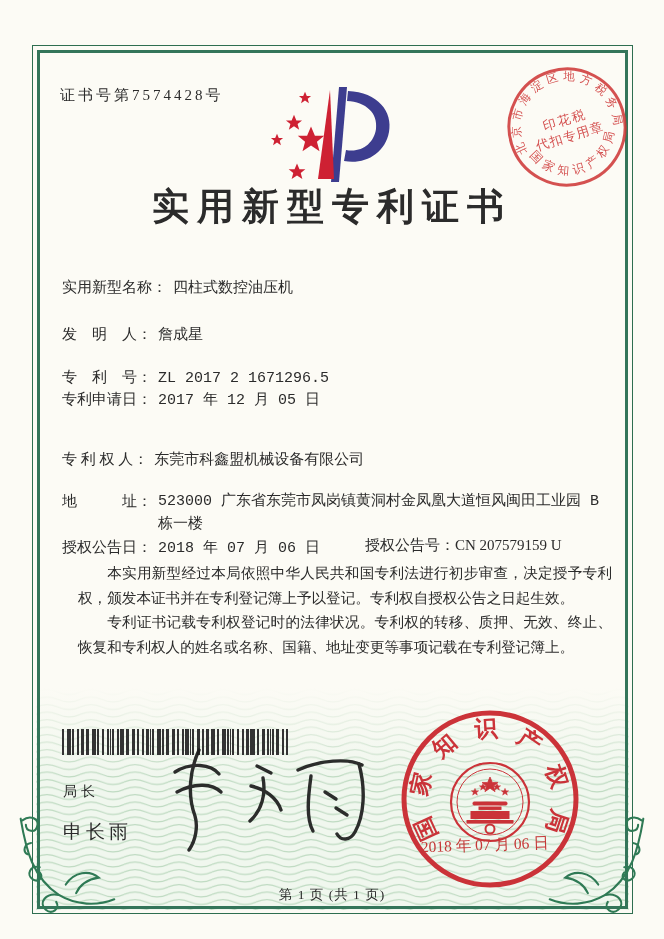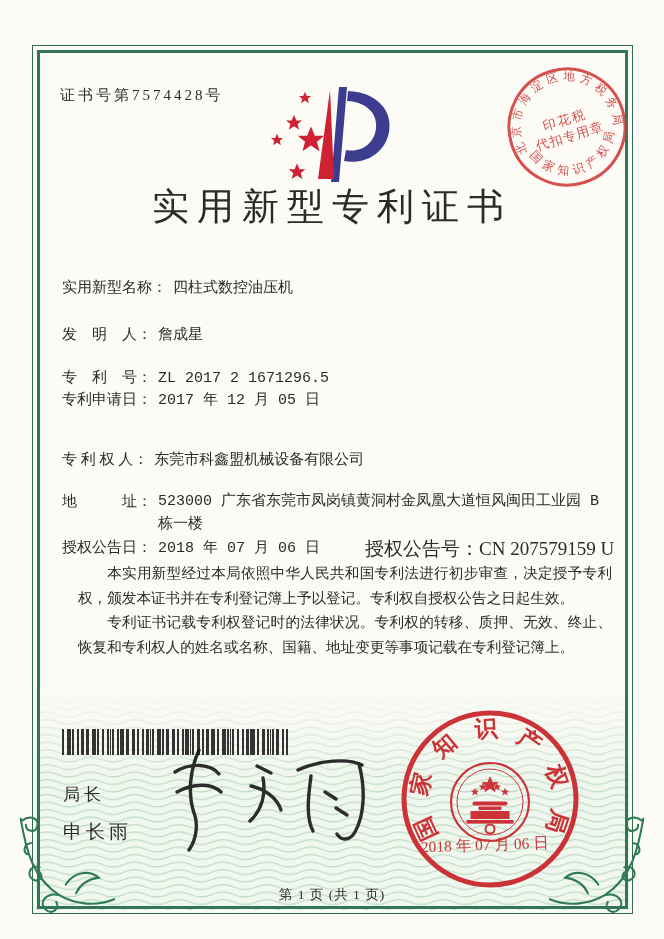--- a/index.html
+++ b/index.html
@@ -24,40 +24,40 @@
   .frame-inner{inset:50px 36px 30px 37px;border:3px solid #34755a;z-index:3;pointer-events:none;}
   
   .guilloche{left:36px;right:35px;top:688px;bottom:29px;z-index:1;}
   .guilloche svg{width:100%;height:100%;display:block;}
   .guilloche-fade{left:36px;right:35px;top:688px;height:90px;z-index:2;
     background:linear-gradient(to bottom,var(--paper) 0%,rgba(252,251,245,0) 100%);}
   
   .cert-no{left:60px;top:86px;font-size:15px;letter-spacing:3px;z-index:4;text-align:center;}
   .logo{left:268px;top:82px;z-index:4;}
   .tax-stamp{left:492px;top:52px;z-index:5;}
-  .title{left:0;right:0;top:182px;text-align:center;font-size:37px;font-weight:400;
+  .title{left:0;right:0;top:182px;text-align:center;font-size:37px;font-weight:700;
     letter-spacing:8px;z-index:4;margin:0;}
   
   .field{left:62px;right:50px;font-size:15px;z-index:4;line-height:23px;}
   .field .lbl{white-space:pre;margin-top:16px;}
   .field .val{margin-left:6px;font-family:Liberation Mono, monospace;}
   .field .val-block{display:inline-block;vertical-align:top;max-width:445px;}
-  .grant-right{left:365px;top:536px;font-size:19px;z-index:4;}
+  .grant-right{left:365px;top:536px;font-size:15px;z-index:4;}
   
   .legal{left:58px;right:52px;top:561px;z-index:4;font-size:14.6px;line-height:24.6px;
     text-align:justify;margin-left:20px;}
   .legal p{margin:0;text-indent:2em;}
   
   .barcode{left:62px;top:729px;width:226px;height:26px;z-index:4;
     background:
       repeating-linear-gradient(90deg,#333 0 2px,transparent 2px 5px),
       repeating-linear-gradient(90deg,#333 0 1px,transparent 1px 8px),
       repeating-linear-gradient(90deg,transparent 0 6px,#333 6px 8px,transparent 8px 13px);}
   .issuer-title{left:63px;top:783px;font-family:"Liberation Sans","DejaVu Sans",sans-serif;
-    font-size:17px;letter-spacing:4px;z-index:4;}
+    font-size:14px;letter-spacing:4px;z-index:4;}
   .issuer-name{left:63px;top:819px;font-family:"Liberation Sans","DejaVu Sans",sans-serif;
     font-size:19px;letter-spacing:4px;z-index:4;}
   .signature{left:133px;top:740px;z-index:4;}
   .office-seal{left:389px;top:698px;z-index:5;}
   .flourish-left{left:12px;top:808px;z-index:4;}
   .flourish-right{left:548px;top:808px;z-index:4;}
   .footer-page{left:0;right:0;top:886px;text-align:center;font-size:13.5px;
     letter-spacing:1px;z-index:4;}
   text{font-family:"Liberation Serif","DejaVu Serif",serif;}
 </style>

